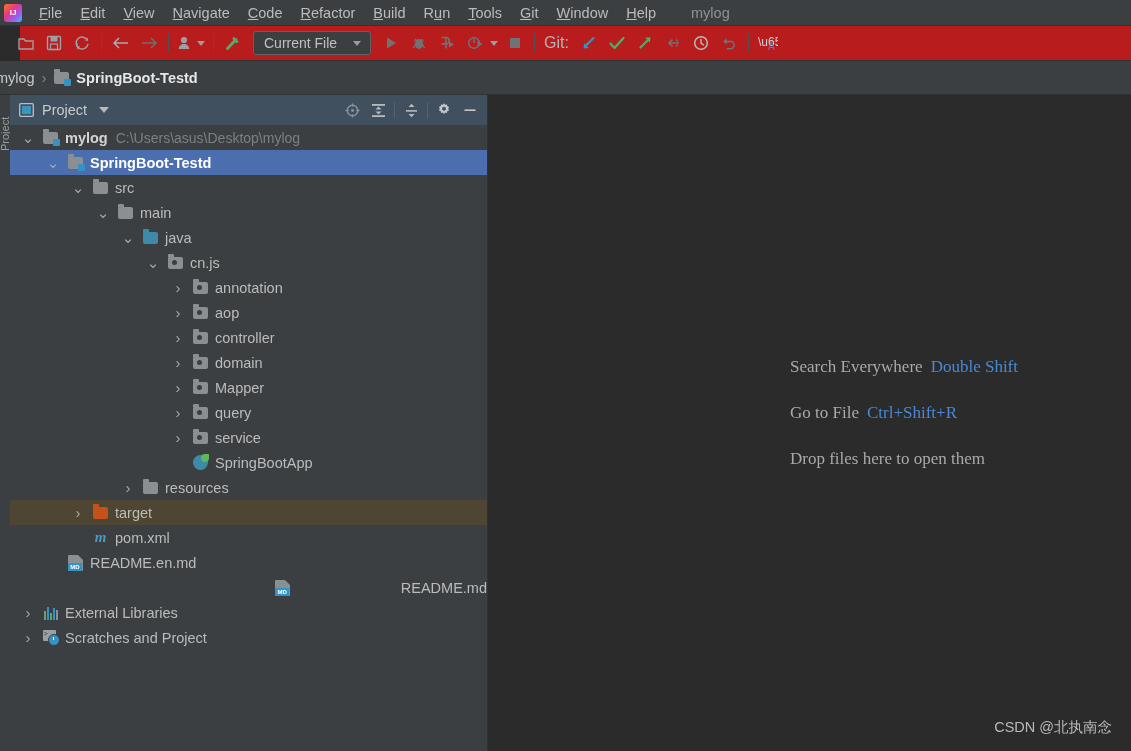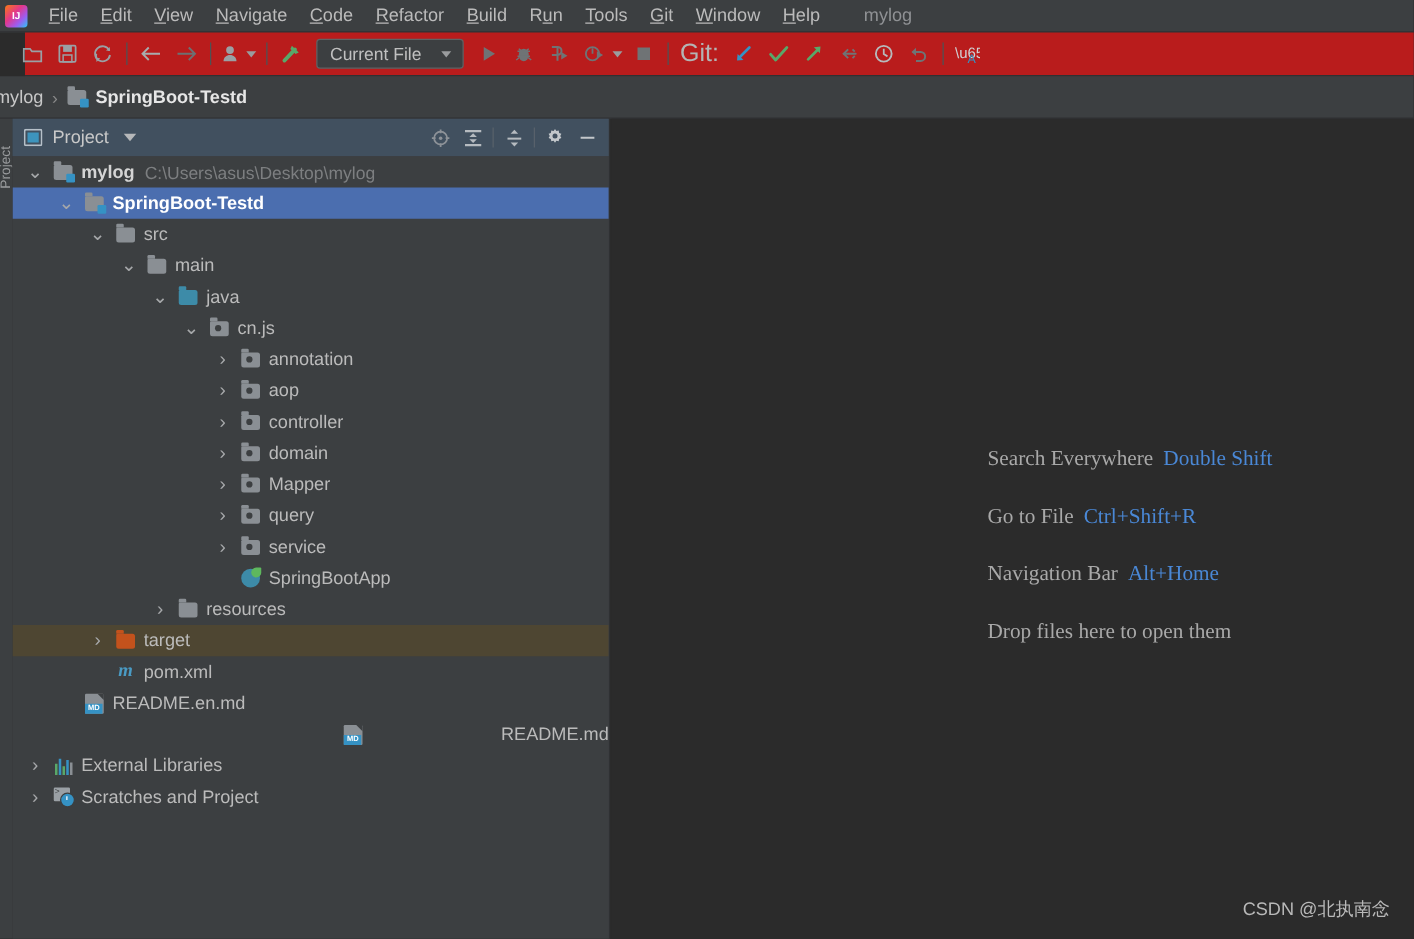--- a/index.html
+++ b/index.html
@@ -91,21 +91,21 @@
     color: #c0c0c0;
     font-size: 14px;
     display: flex; align-items: center;
     padding: 0 6px 0 10px;
     margin: 0 6px;
     box-sizing: border-box;
     flex: none;
   }
   .runcfg span { margin-right: 10px; }
   .git-label {
-    color: #b4b4b4; font-size: 20px;
+    color: #b4b4b4; font-size: 16px;
     margin: 0 6px 0 4px; flex: none;
   }
 
   
   .breadcrumb {
     position: absolute; left: 0; top: 61px;
     width: 1131px; height: 34px;
     background: #3c3f41;
     display: flex; align-items: center;
     border-bottom: 1px solid #2f3133;
@@ -736,19 +736,18 @@
           <span class="lbl">Scratches and Project</span>
         </div>
       </div>
     <div class="panel-scroll"></div>
   </div>
 
   <div class="editor">
     <div class="hints" id="hint-rows">
         <div class="hint-row"><span class="hint-label">Search Everywhere</span><span class="hint-key">Double Shift</span></div>
         <div class="hint-row"><span class="hint-label">Go to File</span><span class="hint-key">Ctrl+Shift+R</span></div>
-        <div class="hint-row"><span class="hint-label">Navigation Bar</span><span class="hint-key">Alt+Home</span></div>
         <div class="hint-row"><span class="hint-label">Drop files here to open them</span></div>
       </div>
     <div class="watermark">CSDN @北执南念</div>
   </div>
 
 </div>
 
 </body></html>

